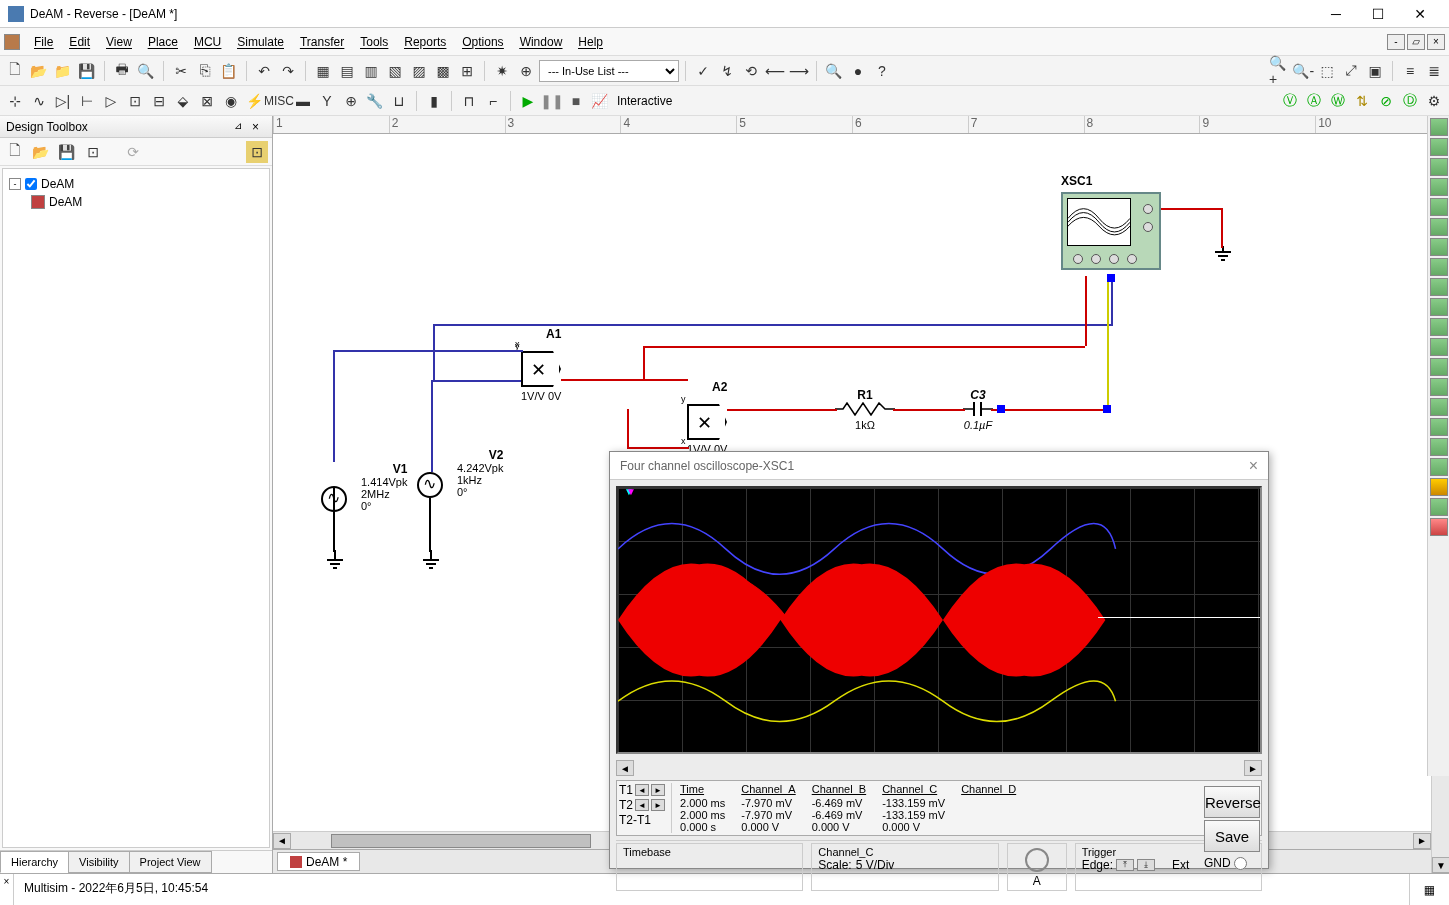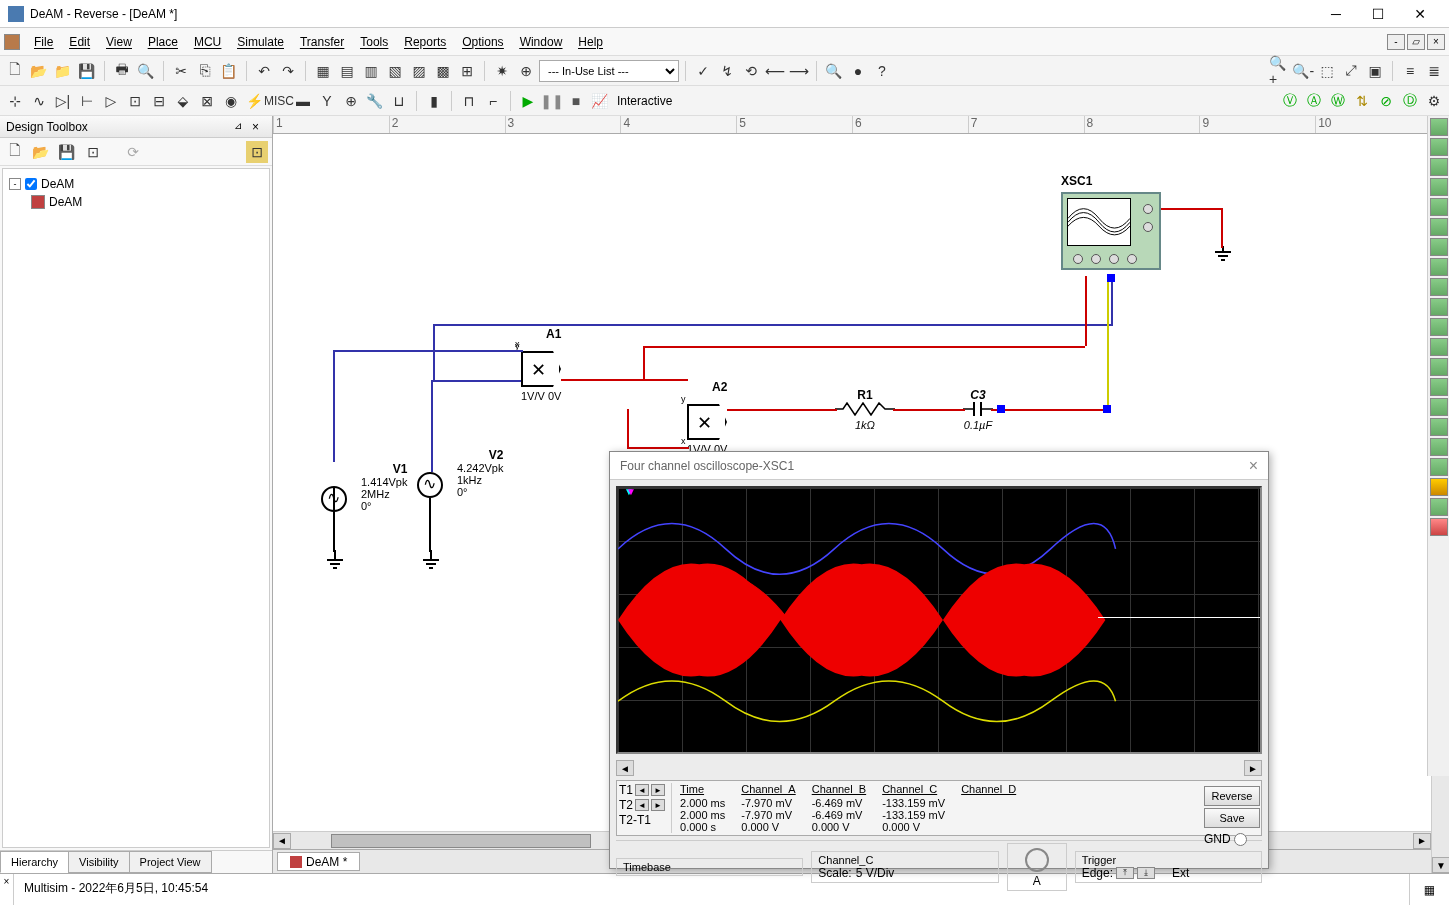--- a/index.html
+++ b/index.html
@@ -102,22 +102,22 @@
 .osc-grid { position: absolute; inset: 0; background-image: linear-gradient(#333 1px, transparent 1px), linear-gradient(90deg, #333 1px, transparent 1px); background-size: 64px 53px; }
 .osc-hscroll { margin: 0 6px; height: 16px; display: flex; }
 .osc-readout { margin: 4px 6px; background: #f4f4f4; border: 1px solid #aaa; padding: 2px; display: flex; font-size: 11px; }
 .ro-col { padding: 0 8px; }
 .ro-col .ro-hdr { font-size: 11px; padding-bottom: 2px; text-decoration: underline; }
 .ro-col .ro-val { font-size: 11px; }
 .ro-cursor { display: flex; flex-direction: column; gap: 1px; padding-right: 6px; border-right: 1px solid #ccc; }
 .ro-cursor-row { display: flex; align-items: center; gap: 2px; }
 .ro-arrow { width: 14px; height: 12px; background: #ddd; border: 1px solid #888; font-size: 8px; display: flex; align-items: center; justify-content: center; }
 .osc-buttons { position: absolute; right: 8px; top: 334px; display: flex; flex-direction: column; gap: 2px; }
-.osc-btn { width: 56px; height: 20px; border: 1px solid #888; background: linear-gradient(#fafafa,#ddd); font-size: 11px; }
-.osc-bottom-panels { margin: 2px 6px; display: flex; font-size: 11px; gap: 8px; border-top: 1px solid #ccc; padding-top: 2px; align-items: center; }
+.osc-btn { width: 56px; height: 32px; border: 1px solid #888; background: linear-gradient(#fafafa,#ddd); font-size: 15px; }
+.osc-bottom-panels { margin: 2px 6px; display: flex; font-size: 11px; gap: 8px; border-top: 1px solid #ccc; padding-top: 2px; }
 .panel-sec { border: 1px solid #ccc; padding: 2px 6px; flex: 1; }
 .panel-sec .sec-title { font-size: 11px; }
 
 
 .wave { position: absolute; left: 0; right: 0; height: 100%; }
 
 .run-btn { color: #0a0; }
 .pause-btn { color: #888; }
 .stop-btn { color: #555; }
 </style>
@@ -348,21 +348,21 @@
 
       <div class="wire h" style="left:288px; top:245px; width:83px;"></div>
       <div class="wire v" style="left:370px; top:212px; height:34px;"></div>
       <div class="wire h" style="left:370px; top:245px; width:45px;"></div>
 
       <div class="comp" style="left:562px; top:254px;">
         <div class="lbl" style="text-align:center;">R1</div>
         <svg width="60" height="14">
             <path d="M0,7 L8,7 L12,1 L20,13 L28,1 L36,13 L44,1 L50,7 L60,7" stroke="#000" stroke-width="1.5" fill="none"></path>
           </svg>
-        <div class="val" style="text-align:center;font-style:italic;">1kΩ</div>
+        <div class="val" style="text-align:center;">1kΩ</div>
       </div>
 
       <div class="comp" style="left:690px; top:254px;font-style:italic;">
         <div class="lbl" style="text-align:center;">C3</div>
         <svg width="30" height="14">
             <line x1="0" y1="7" x2="11" y2="7" stroke="#000" stroke-width="1.5"></line>
             <line x1="11" y1="0" x2="11" y2="14" stroke="#000" stroke-width="2"></line>
             <line x1="18" y1="0" x2="18" y2="14" stroke="#000" stroke-width="2"></line>
             <line x1="18" y1="7" x2="30" y2="7" stroke="#000" stroke-width="1.5"></line>
           </svg>

